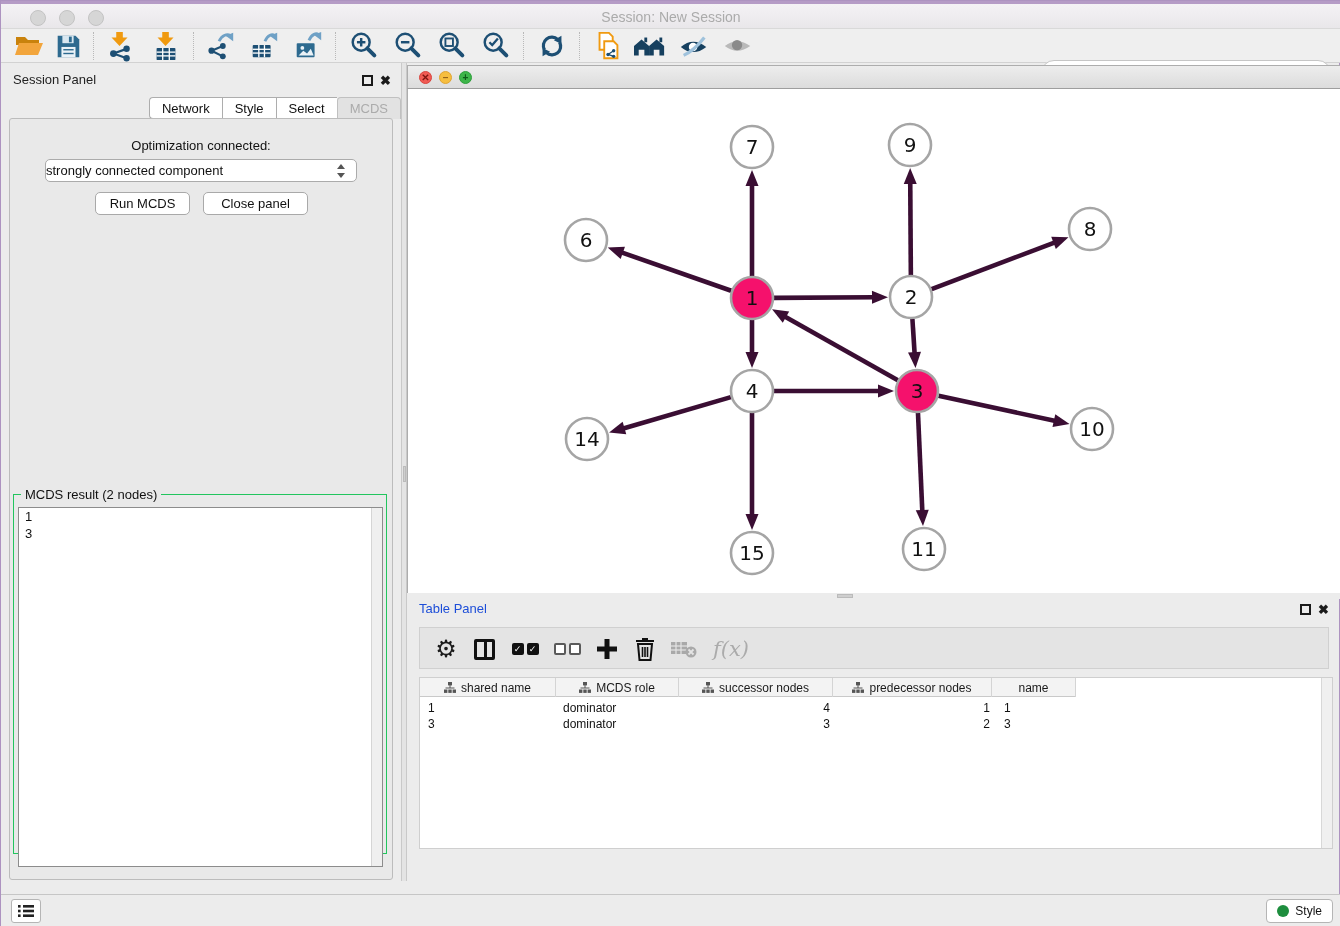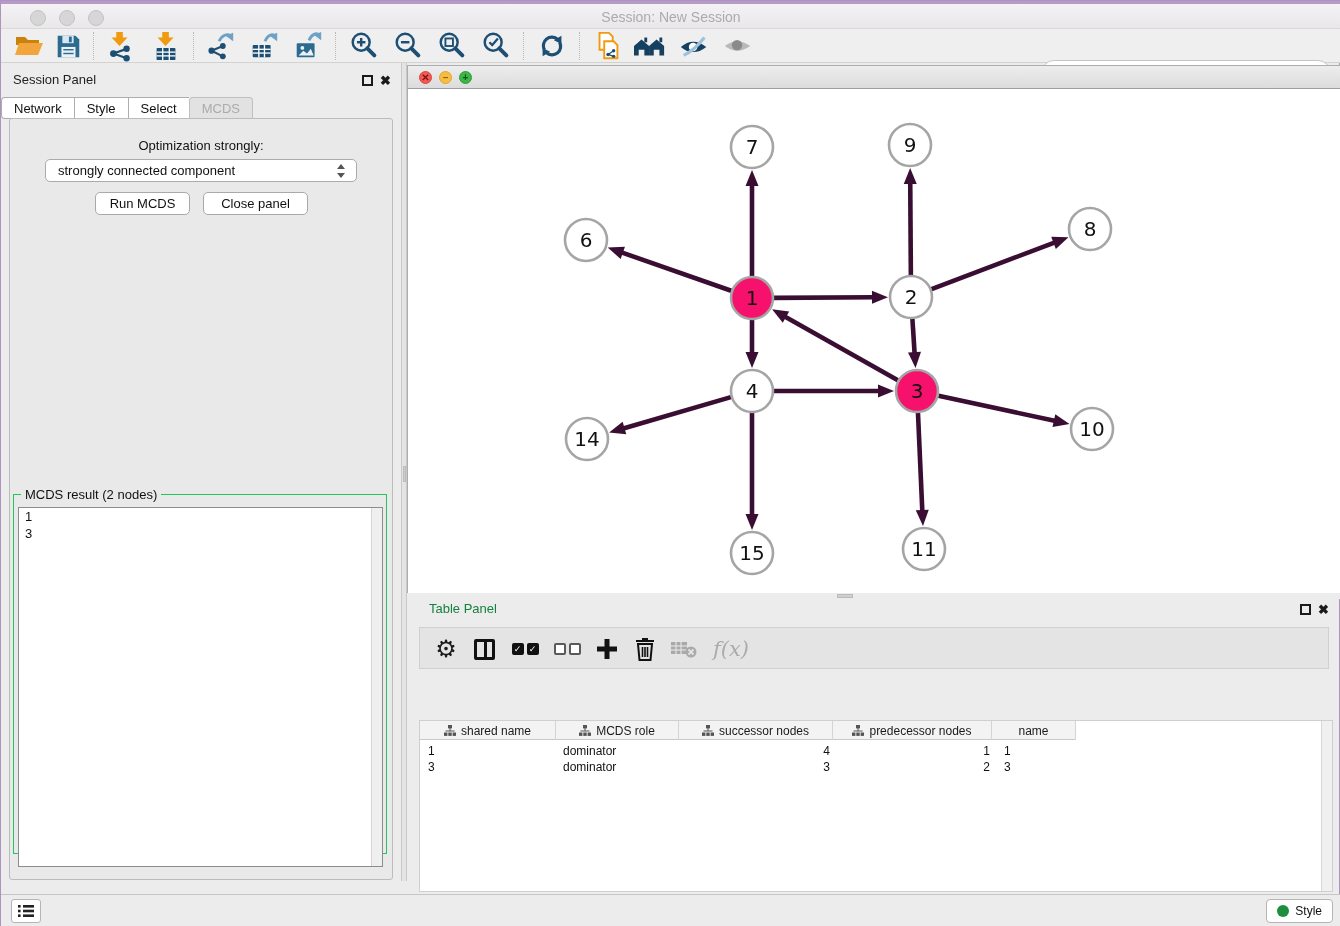--- a/index.html
+++ b/index.html
@@ -20,26 +20,26 @@
   .tb-sep { position:absolute; top:3px; width:0; height:28px; border-left:1px dotted #B9B9B9; }
   .searchbox { position:absolute; left:1040px; top:31px; width:290px; height:26px; background:#FFFFFF; border:1px solid #C6C6C6; border-radius:13px; display:flex; align-items:center; padding-left:9px; }
   .searchbox .mag { font-size:13px; color:#8E8E8E; }
   .searchbox input { border:none; outline:none; background:transparent; flex:1; font-size:12px; padding-left:5px; font-family:"Liberation Sans",sans-serif; }
 
   
   .cp-title { position:absolute; left:12px; top:71px; font-size:13px; color:#222; }
   .panel-float { position:absolute; width:11px; height:11px; border:2px solid #1A1A1A; background:transparent; }
   .panel-close { position:absolute; font-size:13px; font-weight:bold; color:#1A1A1A; line-height:11px; }
   .cp-body { position:absolute; left:8px; top:117px; width:384px; height:762px; background:#E9E9E9; border:1px solid #BCBCBC; border-radius:3px; }
-  .cp-tabs { position:absolute; left:0; top:96px; width:400px; height:29px; text-align:left; }
+  .cp-tabs { position:absolute; left:0; top:96px; width:400px; height:29px; text-align:right; }
   .cp-tab { display:inline-block; height:22px; line-height:21px; padding:0 12px; font-size:13px; color:#111; background:#FFFFFF; border:1px solid #ADADAD; border-right:none; vertical-align:top; }
   .cp-tab:first-child { border-top-left-radius:4px; border-bottom-left-radius:4px; }
   .cp-tab.active { background:#E2E2E2; color:#ABABAB; border:1px solid #C0C0C0; border-top-left-radius:4px; border-top-right-radius:4px; border-bottom:none; }
   .opt-label { position:absolute; left:0; top:137px; width:400px; text-align:center; font-size:13px; color:#111; }
-  .dropdown { position:absolute; left:44px; top:158px; width:312px; height:23px; background:#FFFFFF; border:1px solid #ABABAB; border-radius:5px; font-size:13px; color:#111; line-height:21px; padding-left:12px; }
+  .dropdown { position:absolute; left:44px; top:158px; width:312px; height:23px; background:#FFFFFF; border:1px solid #ABABAB; border-radius:5px; font-size:13px; color:#111; line-height:21px; }
   .dd-stepper { position:absolute; right:9px; top:3px; width:10px; height:16px; }
   .dd-stepper .up { position:absolute; top:1px; left:0; width:0; height:0; border-left:4px solid transparent; border-right:4px solid transparent; border-bottom:5px solid #555; }
   .dd-stepper .down { position:absolute; bottom:1px; left:0; width:0; height:0; border-left:4px solid transparent; border-right:4px solid transparent; border-top:5px solid #555; }
   .cp-btn { position:absolute; height:23px; background:#FFFFFF; border:1px solid #A9A9A9; border-radius:5px; font-size:13px; color:#111; text-align:center; line-height:21px; }
   .result-box { position:absolute; left:12px; top:493px; width:374px; height:360px; border:1px solid #22c55e; }
   .result-legend { position:absolute; left:7px; top:-8px; background:#E9E9E9; padding:0 4px; font-size:13px; color:#111; }
   .result-inner { position:absolute; left:4px; top:12px; width:365px; height:360px; background:#FFFFFF; border:1px solid #8C8C8C; }
   .result-scroll { position:absolute; right:0; top:0; width:11px; height:100%; background:#EFEFEF; border-left:1px solid #D5D5D5; }
   .result-line { font-size:13px; color:#111; padding-left:6px; line-height:17px; }
 
@@ -50,32 +50,32 @@
   .nt-light { position:absolute; top:5px; width:13px; height:13px; border-radius:50%; text-align:center; line-height:12px; font-size:10px; font-weight:bold; }
   .nt-close { left:11px; background:#F15B54; border:1px solid #D8443E; color:#7E1410; }
   .nt-min { left:31px; background:#F6BE3F; border:1px solid #DFA433; color:#91611A; }
   .nt-max { left:51px; background:#3DB549; border:1px solid #2E9E3C; color:#0E5B19; }
   .netwin-title .wt { position:absolute; width:100%; text-align:center; top:4px; font-size:13px; color:#2E2E2E; }
   .net-canvas { position:absolute; left:406px; top:88px; width:934px; height:504px; background:#FFFFFF; border-left:1px solid #ADADAD; border-right:1px solid #ADADAD; }
   .hsplit { position:absolute; left:406px; top:592px; width:934px; height:6px; background:#ECECEC; }
   .hsplit-grip { position:absolute; left:430px; top:1px; width:16px; height:4px; background:#CFCFCF; border:1px solid #BBB; }
 
   
-  .tp-title { position:absolute; left:418px; top:600px; font-size:13px; color:#15803d;margin-left:10px; }
+  .tp-title { position:absolute; left:418px; top:600px; font-size:13px; color:#1d4ed8; }
   .tp-toolbar { position:absolute; left:418px; top:626px; width:910px; height:42px; background:#E4E4E4; border:1px solid #D0D0D0; }
   .tpi { position:absolute; top:0; height:42px; display:flex; align-items:center; justify-content:center; }
   .gear-glyph { font-size:24px; color:#1C1C1C; }
   .col-icon { width:21px; height:21px; border:3px solid #111; border-radius:2px; position:relative; }
   .col-icon::after { content:""; position:absolute; left:7px; top:0; width:3px; height:15px; background:#111; }
   .chk { width:12px; height:12px; border-radius:2px; margin:0 1.5px; display:inline-block; }
   .chk.on { background:#111; color:#FFF; font-size:9px; line-height:12px; text-align:center; }
   .chk.off { border:2px solid #5A5A5A; background:#FFF; }
   .fx { font-family:"DejaVu Serif", serif; font-style:italic; font-size:21px; color:#ABABAB; }
 
-  .tbl { position:absolute; left:418px; top:676px; width:914px; height:172px; background:#FFFFFF; border:1px solid #CFCFCF;margin-top:43px; }
+  .tbl { position:absolute; left:418px; top:676px; width:914px; height:172px; background:#FFFFFF; border:1px solid #CFCFCF; }
   .tbl-scroll { position:absolute; right:0; top:0; width:11px; height:100%; background:#F0F0F0; border-left:1px solid #D8D8D8; }
   .tbl-head { position:absolute; left:0; top:0; height:19px; background:#F3F3F3; border-bottom:1px solid #C9C9C9; display:flex; }
   .th { position:relative; height:19px; border-right:1px solid #D4D4D4; font-size:12px; color:#1A1A1A; display:flex; align-items:center; justify-content:center; gap:5px; }
   .th svg { flex:0 0 auto; }
   .trow { position:absolute; left:0; height:16px; font-size:12px; color:#111; }
   .tc { position:absolute; top:0; height:16px; line-height:16px; }
 
   .tp-tabs { position:absolute; left:693px; top:864px; height:24px; display:flex; border:1px solid #B5B5B5; border-radius:5px; overflow:hidden; background:#FFF; }
   .tp-tab { height:22px; line-height:22px; padding:0 14px; font-size:13px; font-weight:bold; color:#1A1A1A; background:#FFFFFF; border-right:1px solid #C2C2C2; }
   .tp-tab:last-child { border-right:none; }
@@ -251,21 +251,21 @@
   <div class="cp-title">Session Panel</div>
   <div class="panel-float" style="left:361px; top:74px;"></div>
   <div class="panel-close" style="left:379px; top:74px;">✖</div>
 
   <div class="cp-tabs">
     <span class="cp-tab">Network</span><span class="cp-tab">Style</span><span class="cp-tab">Select</span><span class="cp-tab active">MCDS</span>
   </div>
 
   <div class="cp-body"></div>
 
-  <div class="opt-label">Optimization strongly:</div>
+  <div class="opt-label">Optimization connected:</div>
 
   <div class="dropdown">
     <span>strongly connected component</span>
     <span class="dd-stepper">
         <span class="up"></span>
         <span class="down"></span>
       </span>
   </div>
 
   <div class="cp-btn" style="left:94px; top:191px; width:95px;">Run MCDS</div>

